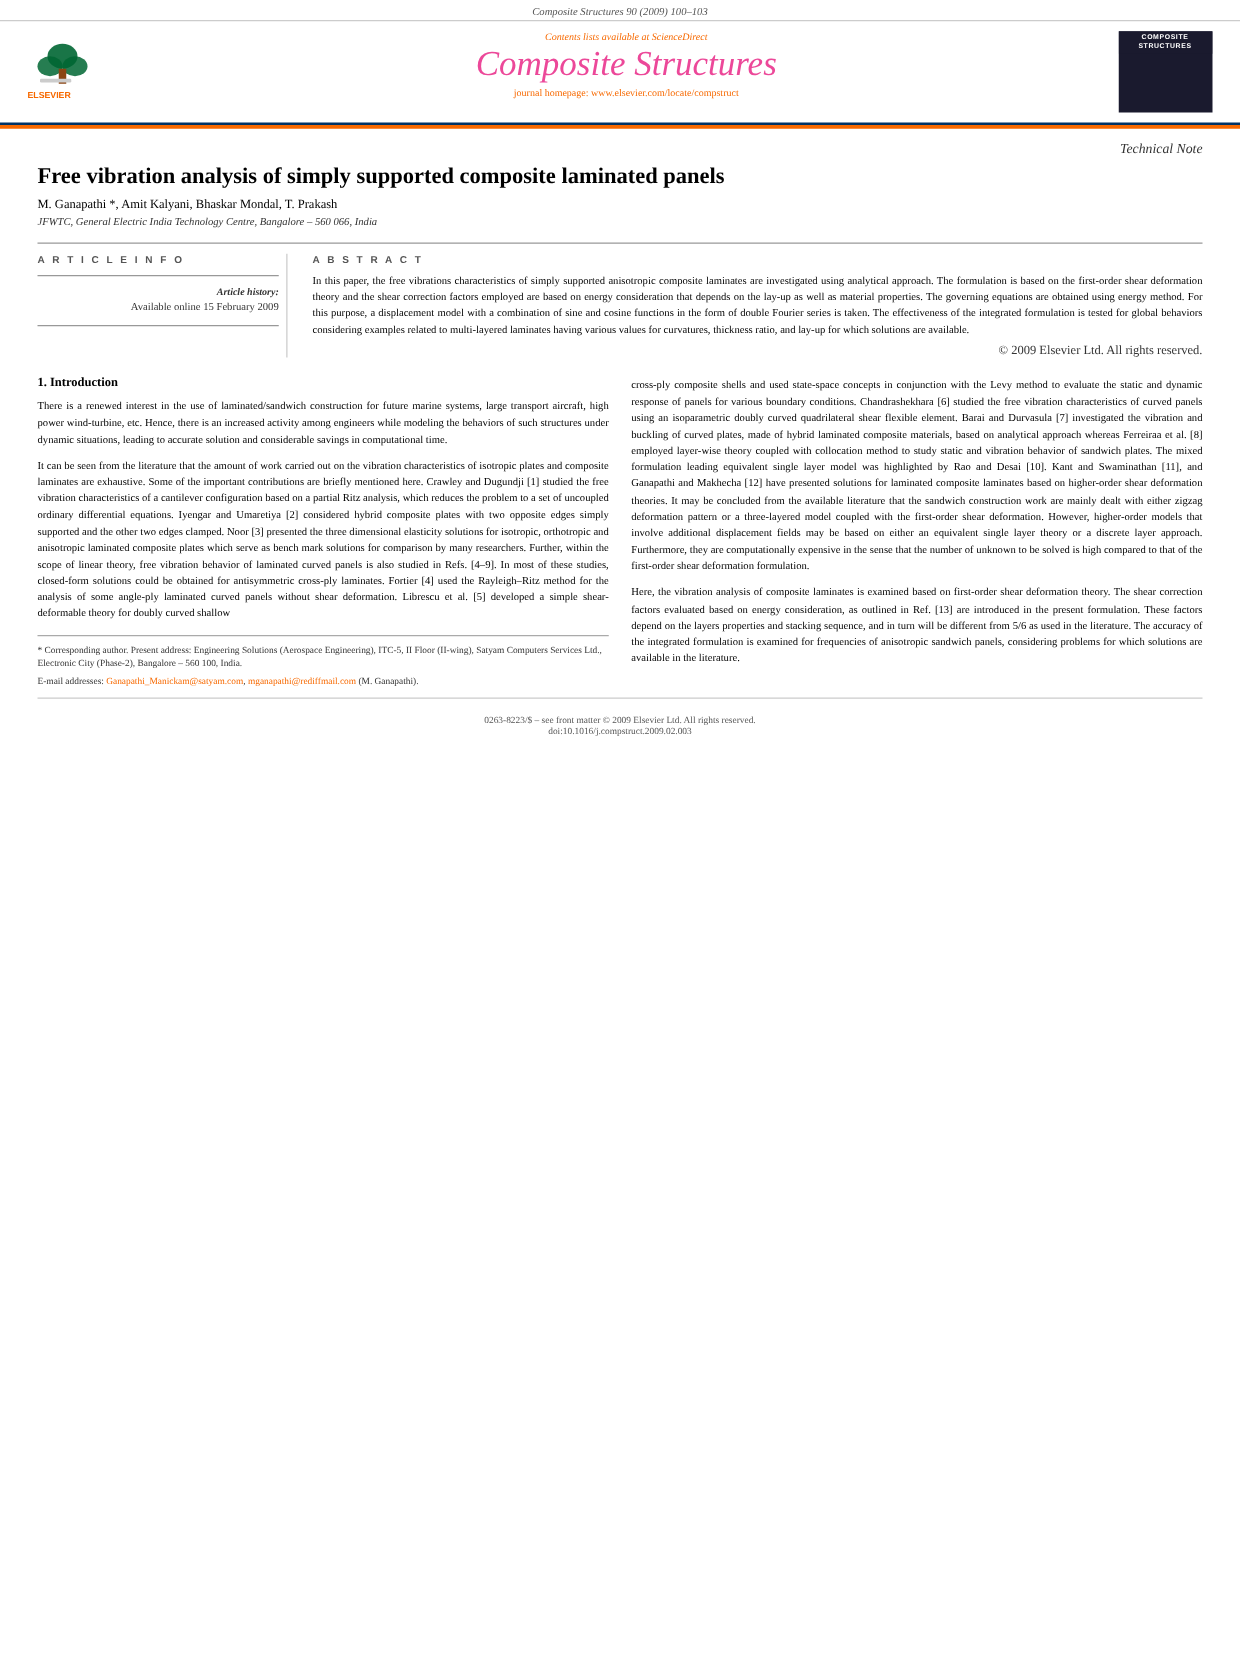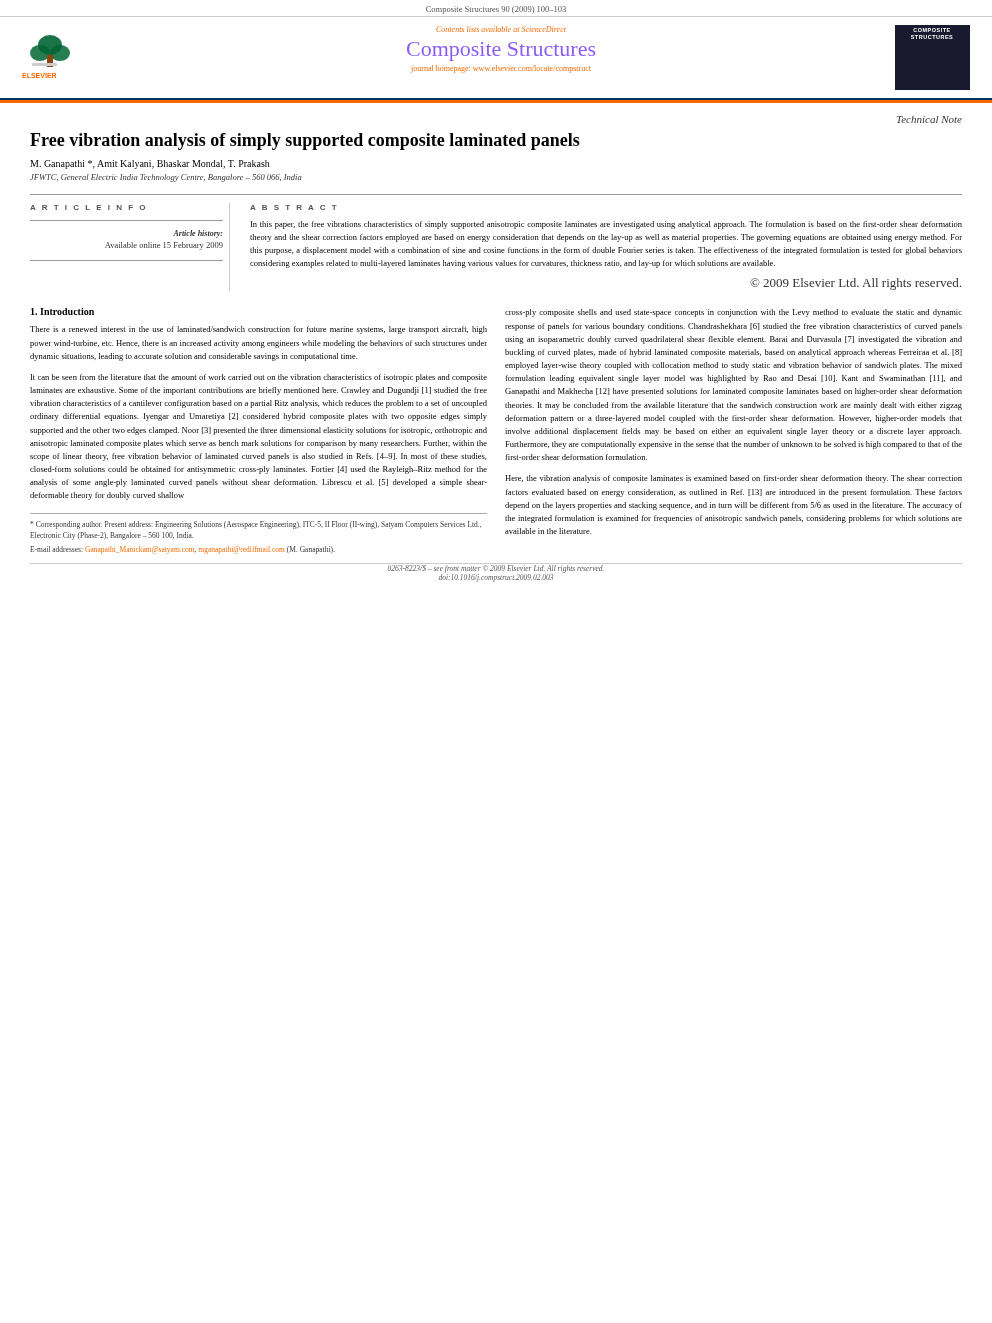--- a/index.html
+++ b/index.html
@@ -12,20 +12,21 @@
       min-height: 1323px;
     }
 
     
     .top-bar {
       text-align: center;
       font-size: 8.5px;
       color: #555;
       padding: 4px 0 2px;
       border-bottom: 1px solid #ccc;
+      font-style: italic;
     }
 
     
     .journal-header {
       display: flex;
       align-items: flex-start;
       padding: 8px 20px;
       border-bottom: 2px solid #003366;
       gap: 10px;
     }
@@ -40,22 +41,23 @@
     .journal-header .center-info .sciencedirect-link {
       font-size: 8px;
       color: #555;
       margin-bottom: 2px;
     }
     .journal-header .center-info .sciencedirect-link span {
       color: #f76900;
       font-style: italic;
     }
     .journal-header .center-info .journal-title {
-      font-size: 22px;
-      color: #8b5cf6;
+      font-size: 28px;
+      font-style: italic;
+      color: #ec4899;
       font-weight: normal;
       margin: 2px 0;
     }
     .journal-header .center-info .journal-homepage {
       font-size: 8px;
       color: #555;
     }
     .journal-header .center-info .journal-homepage span {
       color: #f76900;
     }
@@ -188,21 +190,21 @@
     }
 
     .abstract-text {
       font-size: 8.5px;
       line-height: 1.5;
       color: #000;
       text-align: justify;
     }
 
     .copyright {
-      font-size: 13px;
+      font-size: 10px;
       color: #333;
       text-align: right;
       margin-top: 6px;
     }
 
     
     .body-two-col {
       display: flex;
       gap: 18px;
       margin-top: 15px;
@@ -238,22 +240,21 @@
       color: #333;
       line-height: 1.5;
     }
 
     .page-footer {
       text-align: center;
       font-size: 7.5px;
       color: #555;
       margin-top: 8px;
       border-top: 1px solid #ccc;
-      padding-top: 0;
-      font-style: italic;
+      padding-top: 12px;
     }
 
     
     .orange-line {
       height: 3px;
       background: #f76900;
       margin: 0;
     }
   </style>
 </head>

